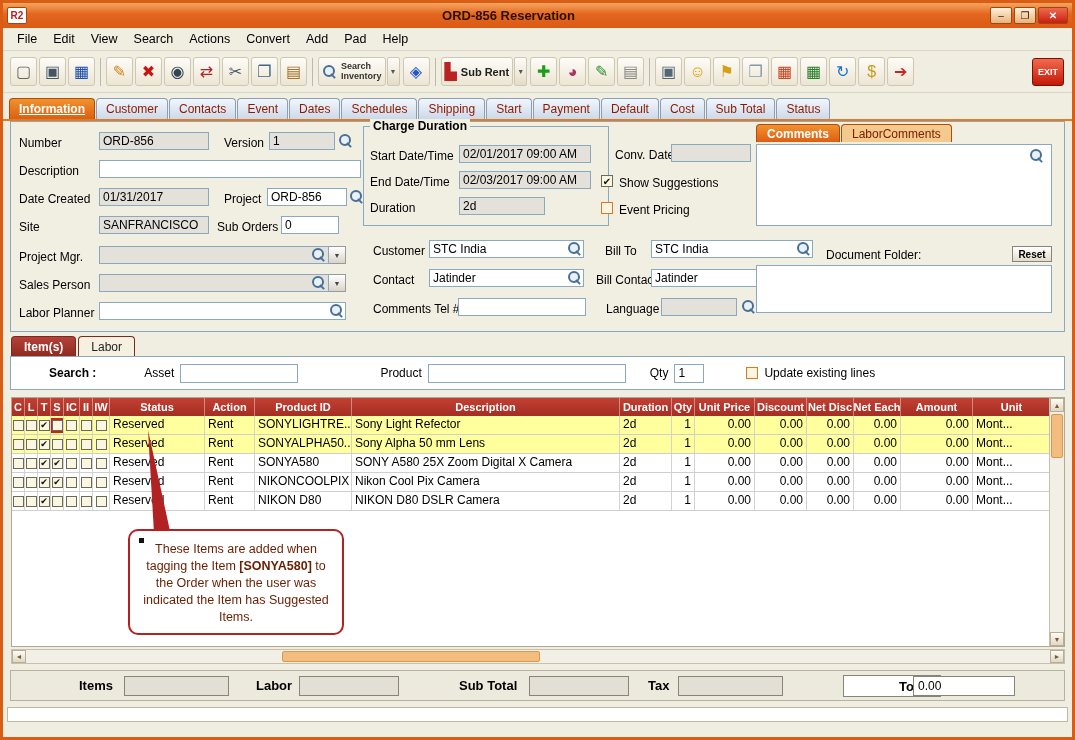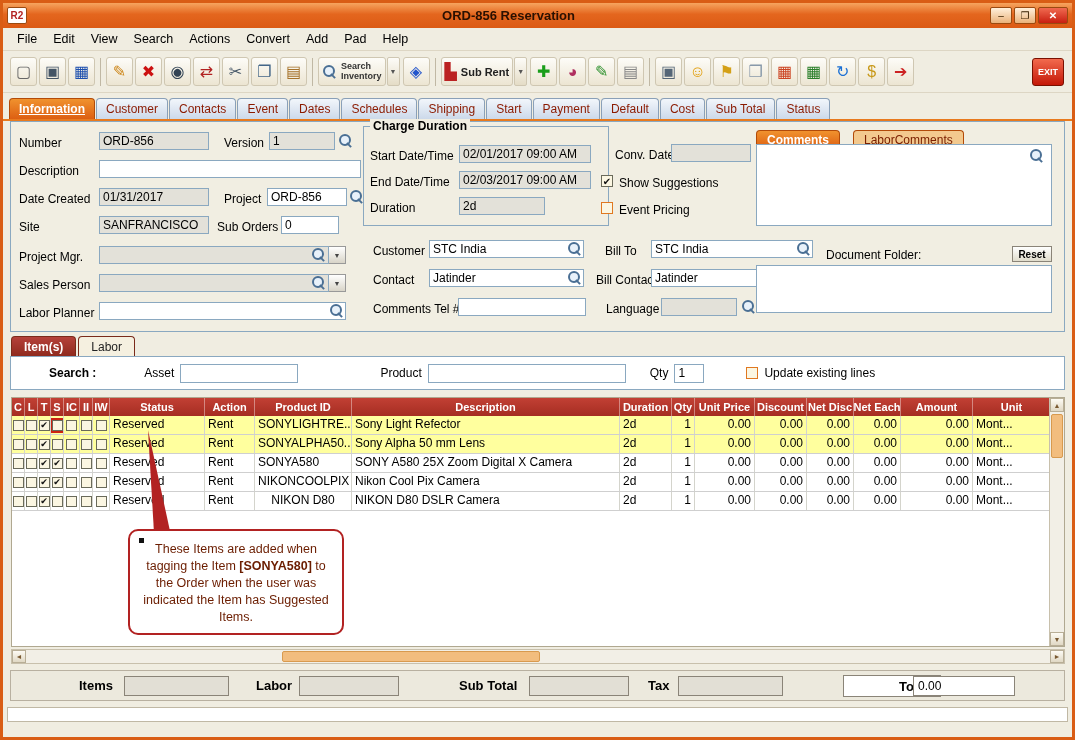--- a/index.html
+++ b/index.html
@@ -59,21 +59,21 @@
   .imag{position:absolute;}
   .dd{position:absolute;width:17px;height:18px;border:1px solid #999;border-left:none;
     background:linear-gradient(#fff,#d8d4c8);font-size:7px;color:#444;display:flex;align-items:center;justify-content:center;}
   .group{position:absolute;left:352px;top:4px;width:246px;height:100px;border:1px solid #8aa8c0;}
   .group-legend{position:absolute;left:6px;top:-8px;background:#f1eee2;font-weight:bold;padding:0 3px;font-size:12px;}
   .cb{width:12px;height:12px;border:1px solid #6a6a5a;background:#fbf6e2;display:inline-flex;
     align-items:center;justify-content:center;font-size:10px;color:#111;vertical-align:middle;}
   .cb.orange{border-color:#e07820;}
   .cb.checked::after{content:"✔";}
   .cb.marked{outline:2px solid #cc2211;}
-  .ctabs{position:absolute;left:745px;top:8px;display:flex;gap:12px;}
+  .ctabs{position:absolute;left:745px;top:2px;display:flex;}
   .ctab{height:18px;padding:2px 10px 0;border:1px solid #b24a08;border-bottom:none;border-radius:4px 4px 0 0;
     background:#f3c98e;color:#7b2000;font-size:12px;margin-right:1px;}
   .ctab.selected{background:linear-gradient(#f0922e,#dd5f12);color:#fff;font-weight:bold;}
   .bigbox{position:absolute;border:1px solid #8aa8c0;background:#fff;}
   .resetbtn{position:absolute;left:1001px;top:124px;width:40px;height:16px;border:1px solid #8a8478;
     background:linear-gradient(#fff,#e0dccc);font-size:10px;font-weight:bold;display:flex;align-items:center;justify-content:center;}
   
   .items-tabstrip{position:absolute;left:8px;top:332px;display:flex;align-items:flex-end;height:21px;}
   .itab{height:20px;padding:3px 12px 0;margin-right:2px;border:1px solid #7a2a1a;border-bottom:none;
     border-radius:4px 4px 0 0;background:#f5f0e0;color:#222;font-size:12px;}
@@ -541,21 +541,21 @@
               <span class="cb"></span>
             </div>
             <div class="td cbcell" style="width: 13px;">
               <span class="cb"></span>
             </div>
             <div class="td cbcell" style="width: 17px;">
               <span class="cb"></span>
             </div>
             <div class="td" style="width: 95px;">Reserved</div>
             <div class="td" style="width: 50px;">Rent</div>
-            <div class="td" style="width: 97px; text-align: center;">NIKON D80</div>
+            <div class="td" style="width: 97px;">NIKON D80</div>
             <div class="td" style="width: 268px;">NIKON D80 DSLR Camera</div>
             <div class="td" style="width: 52px;">2d</div>
             <div class="td num" style="width: 23px;">1</div>
             <div class="td num" style="width: 60px;">0.00</div>
             <div class="td num" style="width: 52px;">0.00</div>
             <div class="td num" style="width: 47px;">0.00</div>
             <div class="td num" style="width: 47px;">0.00</div>
             <div class="td num" style="width: 72px;">0.00</div>
             <div class="td" style="width: 78px;">Mont...</div>
           </div>

